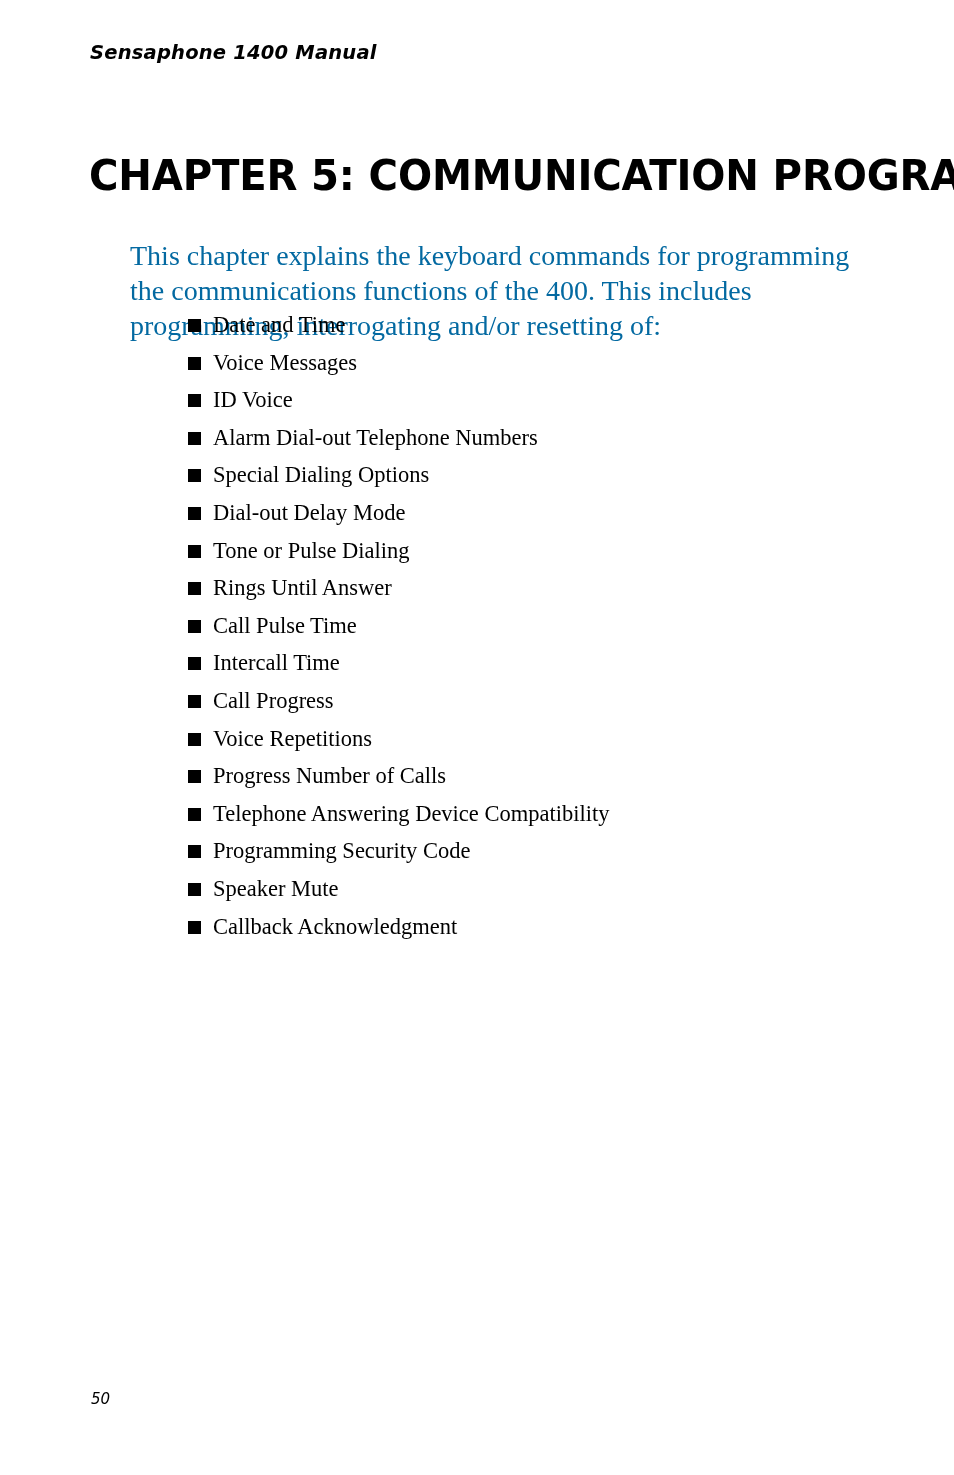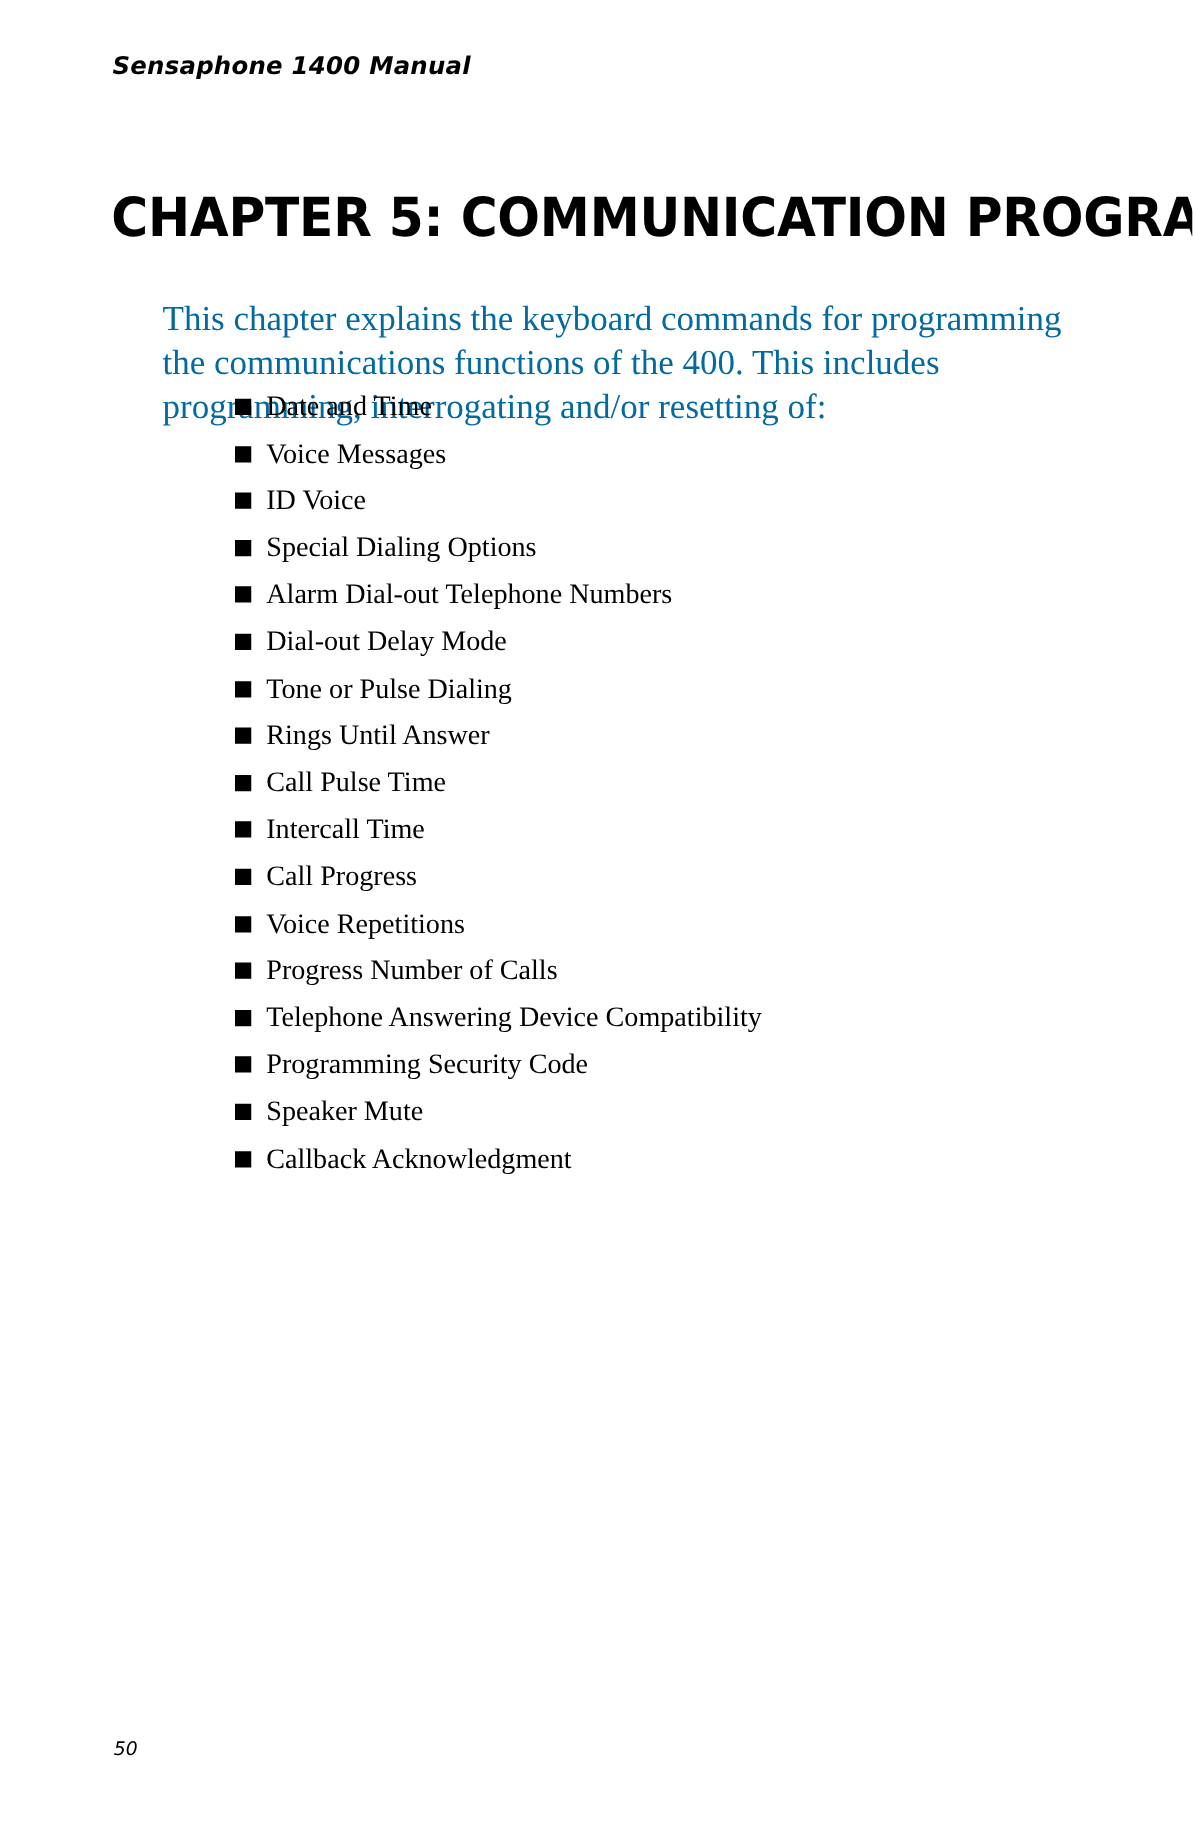--- a/index.html
+++ b/index.html
@@ -114,22 +114,22 @@
   <div class="running-header">Sensaphone 1400 Manual</div>
 
   <h1 class="chapter-title">CHAPTER 5: COMMUNICATION PROGRAMMING</h1>
 
   <p class="intro-paragraph">This chapter explains the keyboard commands for programming the communications functions of the 400. This includes programming, interrogating and/or resetting of:</p>
 
   <ul class="feature-list">
       <li class="list-item"><span class="bullet-square"></span><span class="item-label">Date and Time</span></li>
       <li class="list-item"><span class="bullet-square"></span><span class="item-label">Voice Messages</span></li>
       <li class="list-item"><span class="bullet-square"></span><span class="item-label">ID Voice</span></li>
+      <li class="list-item"><span class="bullet-square"></span><span class="item-label">Alarm Dial-out Telephone Numbers</span></li>
       <li class="list-item"><span class="bullet-square"></span><span class="item-label">Special Dialing Options</span></li>
-      <li class="list-item"><span class="bullet-square"></span><span class="item-label">Alarm Dial-out Telephone Numbers</span></li>
       <li class="list-item"><span class="bullet-square"></span><span class="item-label">Dial-out Delay Mode</span></li>
       <li class="list-item"><span class="bullet-square"></span><span class="item-label">Tone or Pulse Dialing</span></li>
       <li class="list-item"><span class="bullet-square"></span><span class="item-label">Rings Until Answer</span></li>
       <li class="list-item"><span class="bullet-square"></span><span class="item-label">Call Pulse Time</span></li>
       <li class="list-item"><span class="bullet-square"></span><span class="item-label">Intercall Time</span></li>
       <li class="list-item"><span class="bullet-square"></span><span class="item-label">Call Progress</span></li>
       <li class="list-item"><span class="bullet-square"></span><span class="item-label">Voice Repetitions</span></li>
       <li class="list-item"><span class="bullet-square"></span><span class="item-label">Progress Number of Calls</span></li>
       <li class="list-item"><span class="bullet-square"></span><span class="item-label">Telephone Answering Device Compatibility</span></li>
       <li class="list-item"><span class="bullet-square"></span><span class="item-label">Programming Security Code</span></li>

